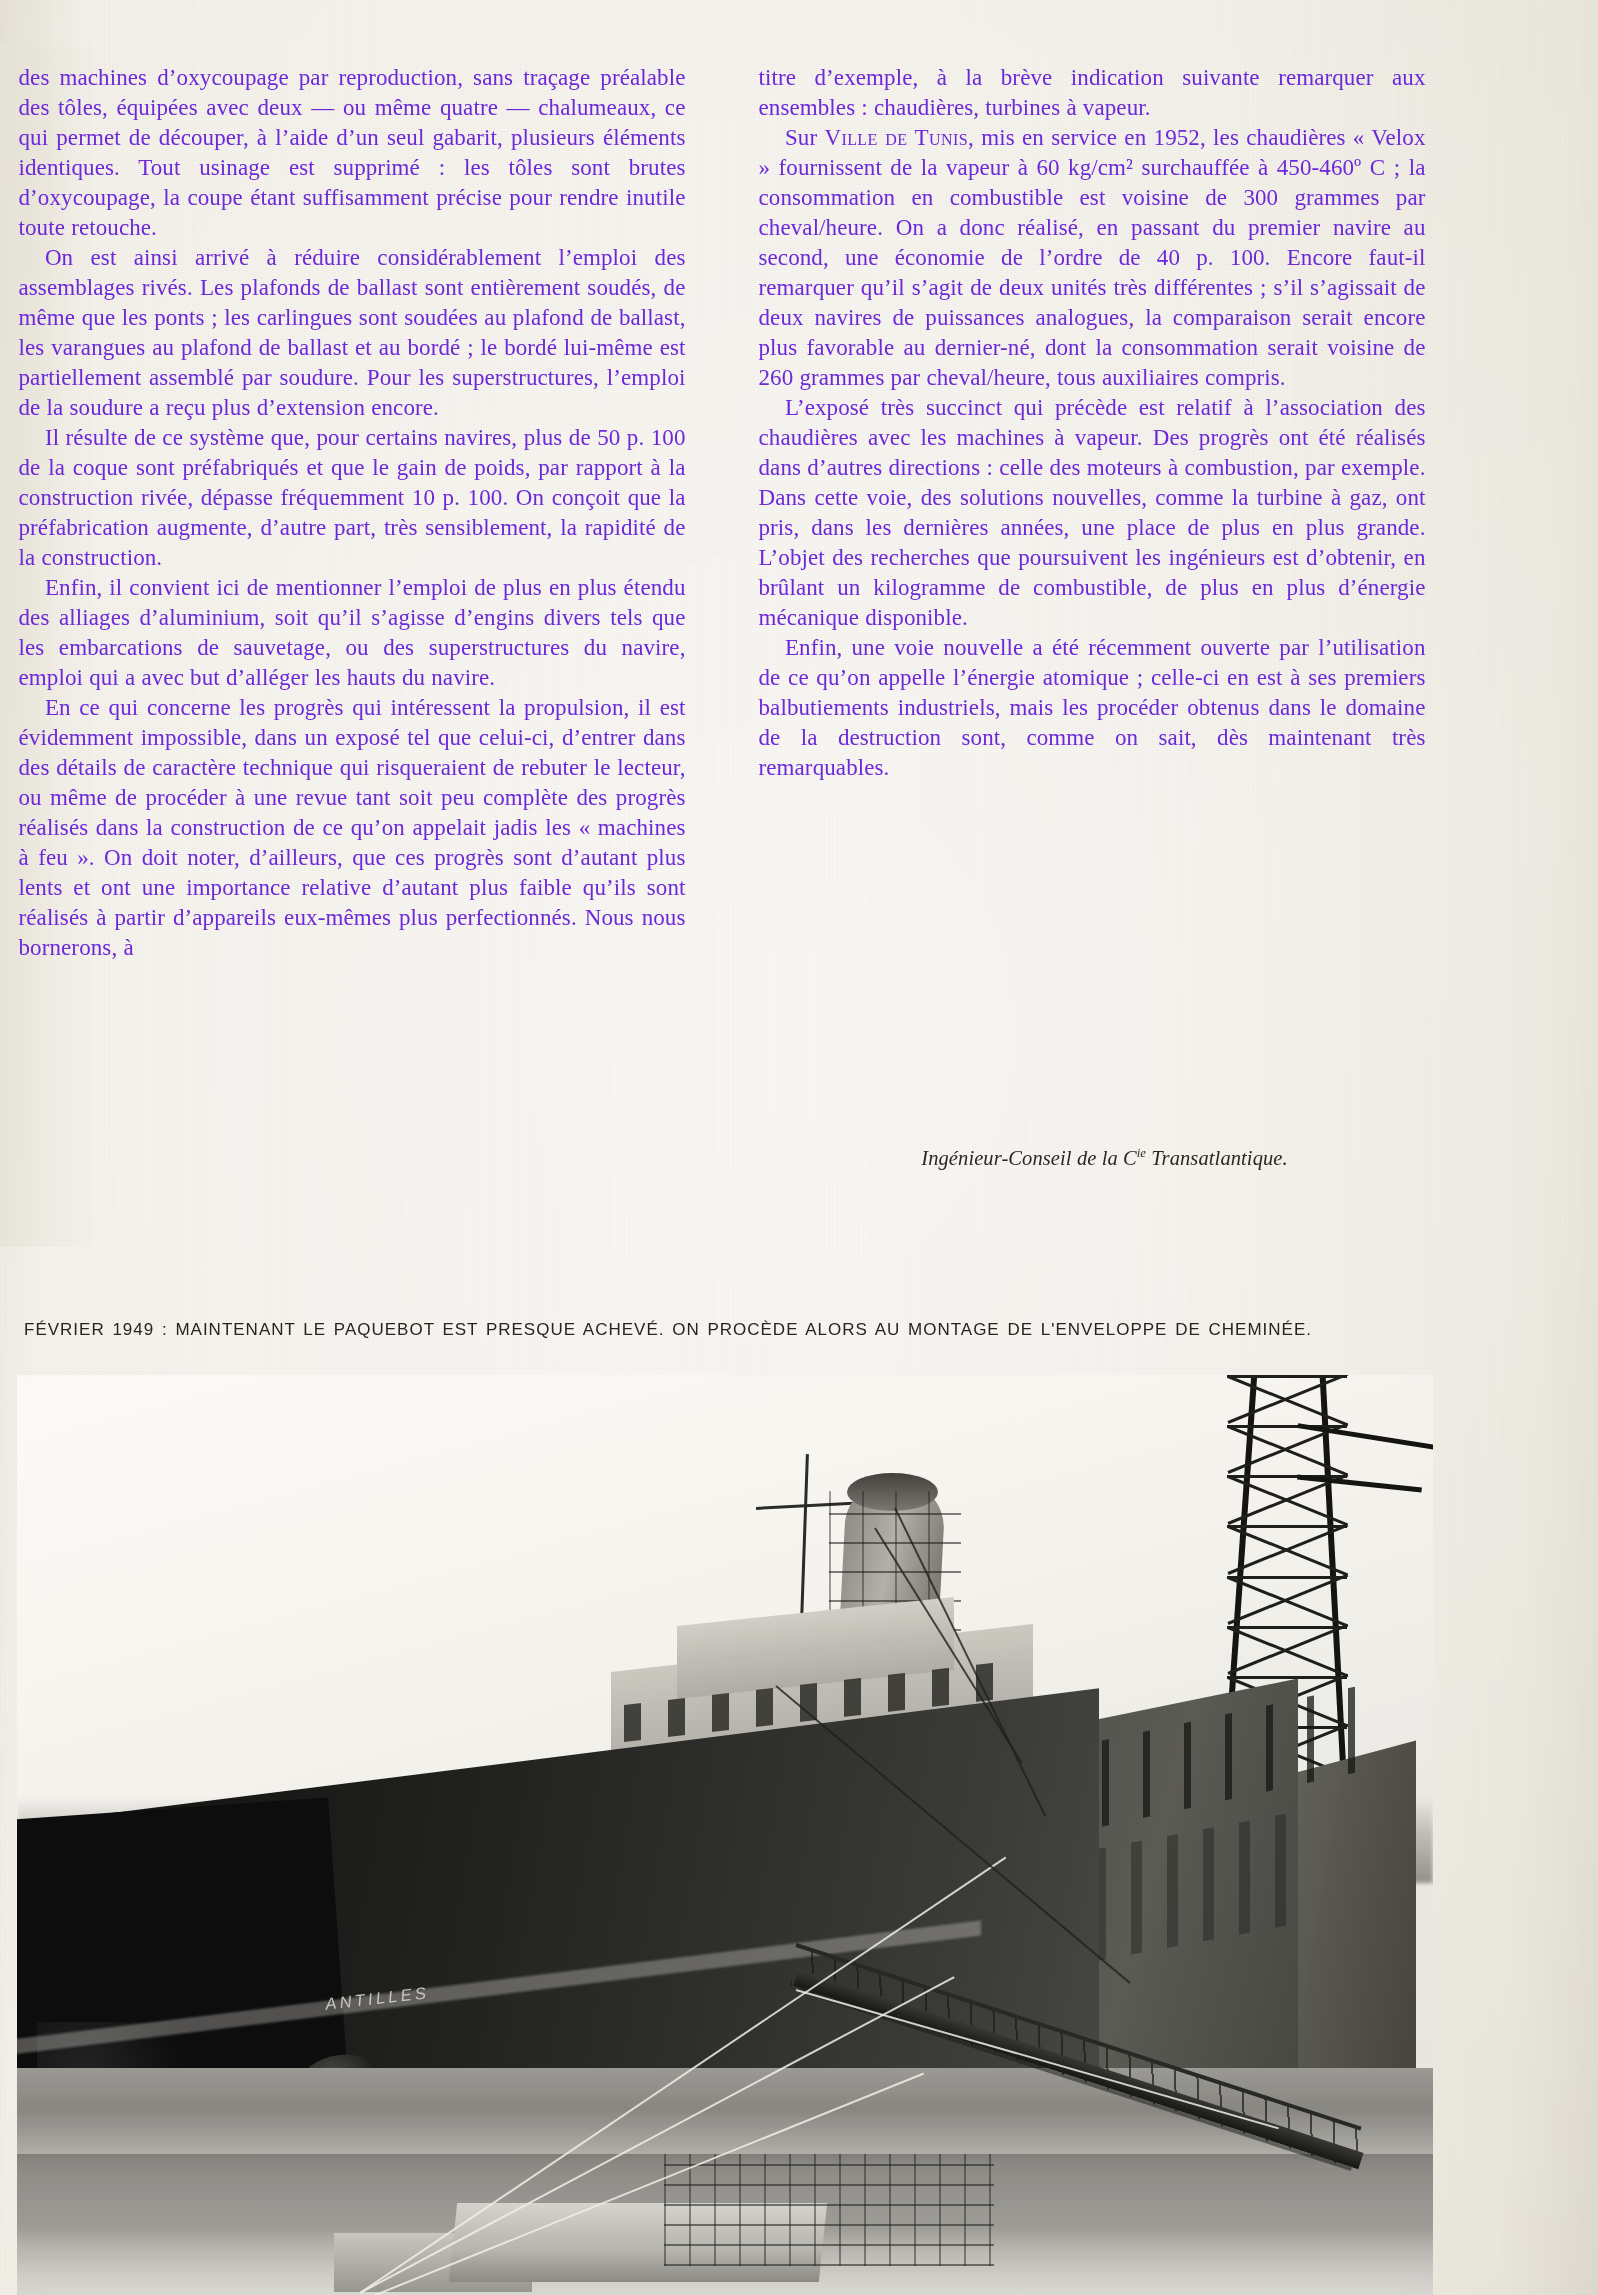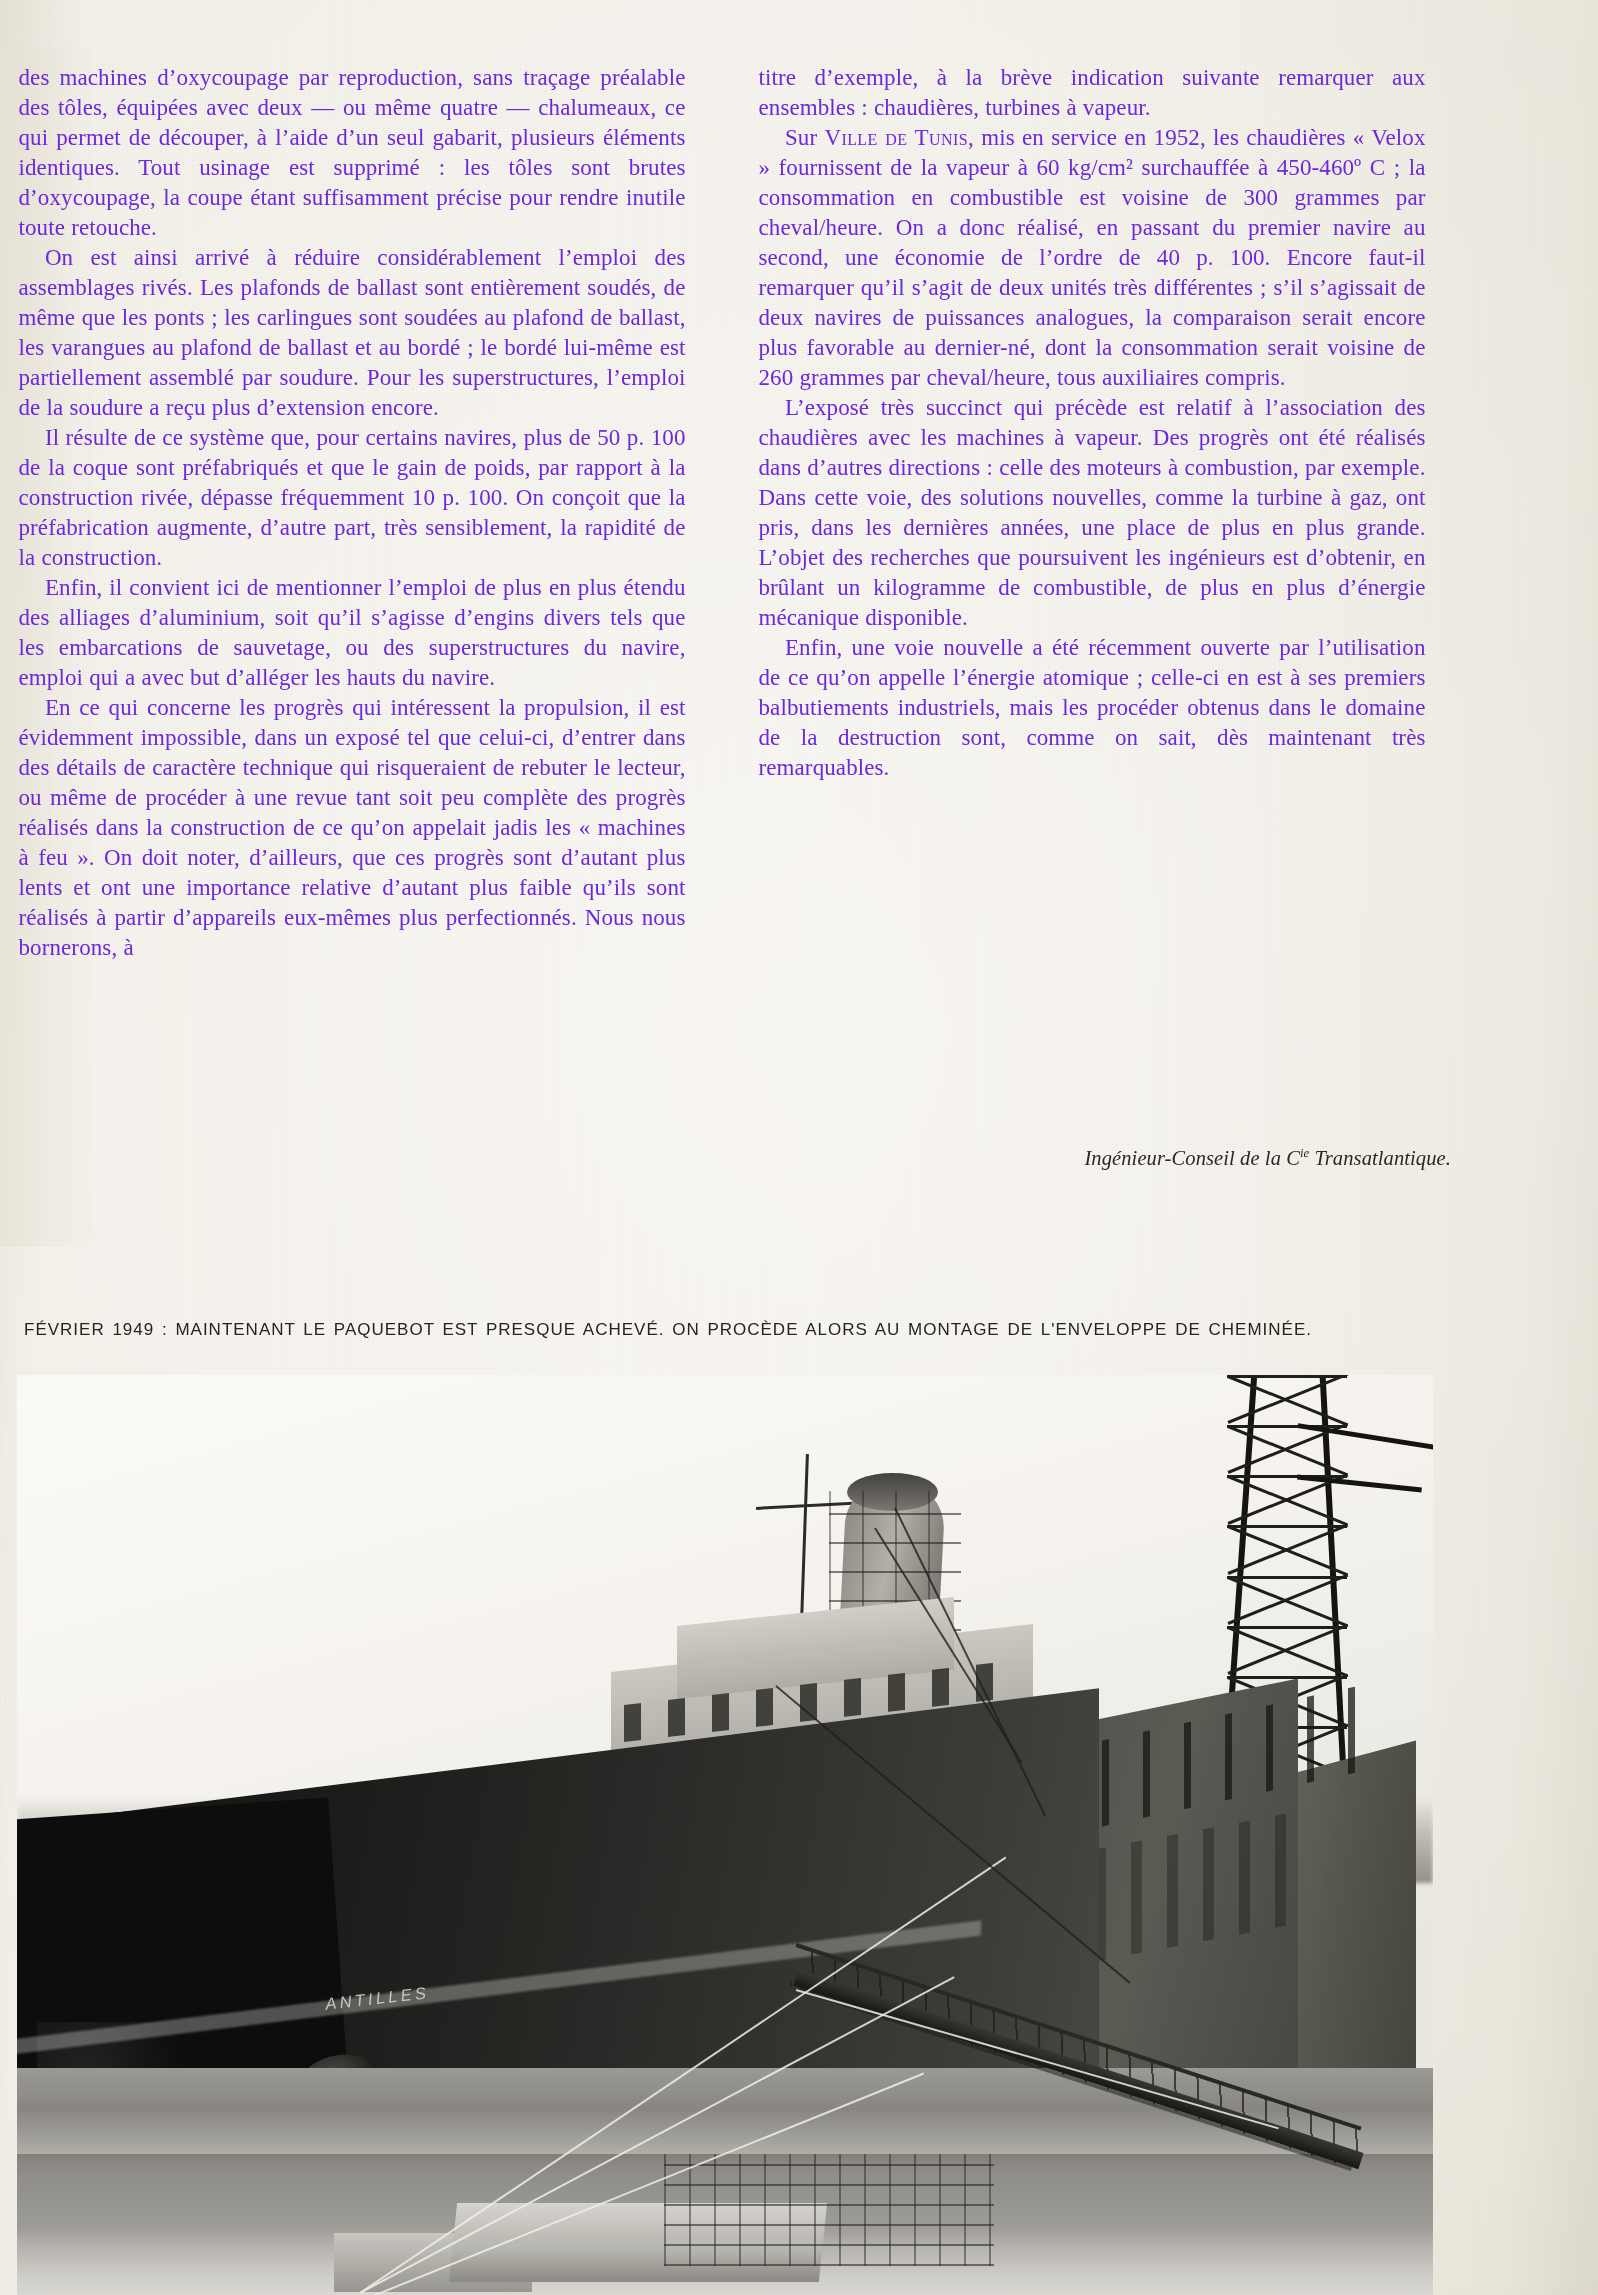--- a/index.html
+++ b/index.html
@@ -49,21 +49,21 @@
     position:absolute;left:0;top:46px;width:99px;height:1201px;
     background:linear-gradient(90deg, rgba(230,226,214,.78) 0%, rgba(230,226,214,.30) 55%, rgba(230,226,214,0) 100%);
     pointer-events:none;
   }
 
   
   .signature{
     position:absolute;left:758px;top:1139px;width:693px;text-align:center;color:#2b2823;
   }
   .sig-name{font-size:23px;letter-spacing:1.7px;line-height:29px;}
-  .sig-role{font-size:20.5px;font-style:italic;line-height:28px;letter-spacing:0.1px;text-align:right;}
+  .sig-role{font-size:20.5px;font-style:italic;line-height:28px;letter-spacing:0.1px;}
   .sig-role sup{font-size:.62em;vertical-align:super;letter-spacing:0;}
 
   
   .caption{
     position:absolute;left:24px;top:1320px;width:1551px;
     font-family:"Liberation Sans", sans-serif;
     font-size:17px;letter-spacing:1px;word-spacing:2px;
     color:#27241f;white-space:nowrap;
   }
 

